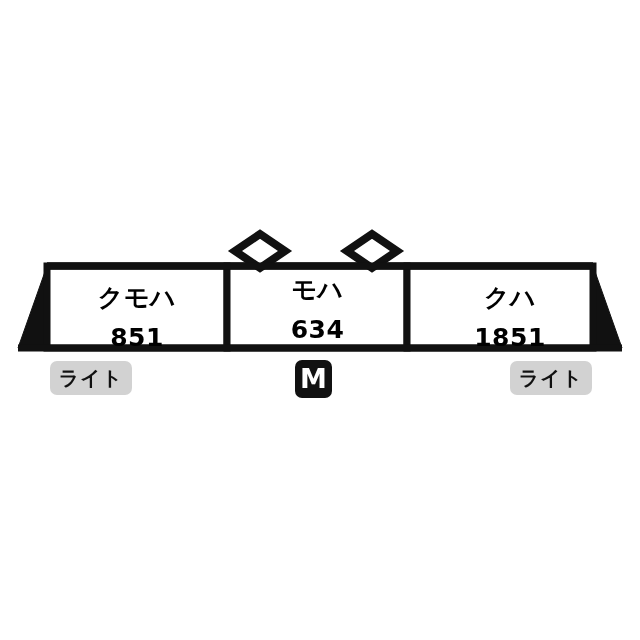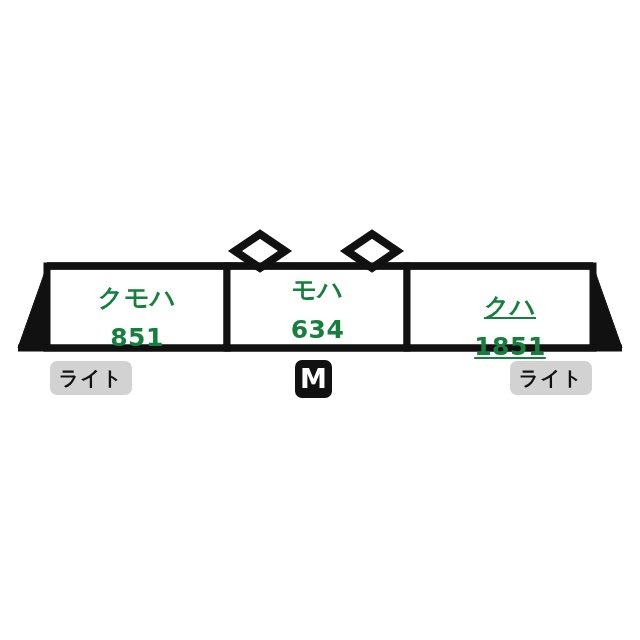--- a/index.html
+++ b/index.html
@@ -32,39 +32,39 @@
     top: 0;
     width: 640px;
     height: 640px;
     display: block;
   }
 
   
   .car-label {
     position: absolute;
     text-align: center;
-    color: #15803d;
+    color: #000000;
     font-weight: bold;
     line-height: 1.12;
     letter-spacing: 0.5px;
     user-select: none;
   }
   .car-label .car-kana {
     display: block;
     font-size: 25px;
   }
   .car-label .car-number {
     display: block;
     font-size: 25px;
     margin-top: 12px;
   }
 
   #car-label-1 { left: 48px;  top: 284px; width: 178px; }
   #car-label-2 { left: 229px; top: 276px; width: 177px; }
-  #car-label-3 { left: 409px; top: 293px; width: 202px; text-decoration: underline; }
+  #car-label-3 { left: 409px; top: 284px; width: 202px; }
 
   
   .light-badge {
     position: absolute;
     height: 34px;
     line-height: 34px;
     text-align: center;
     background: #d2d2d2;
     border-radius: 7px;
     color: #111111;

